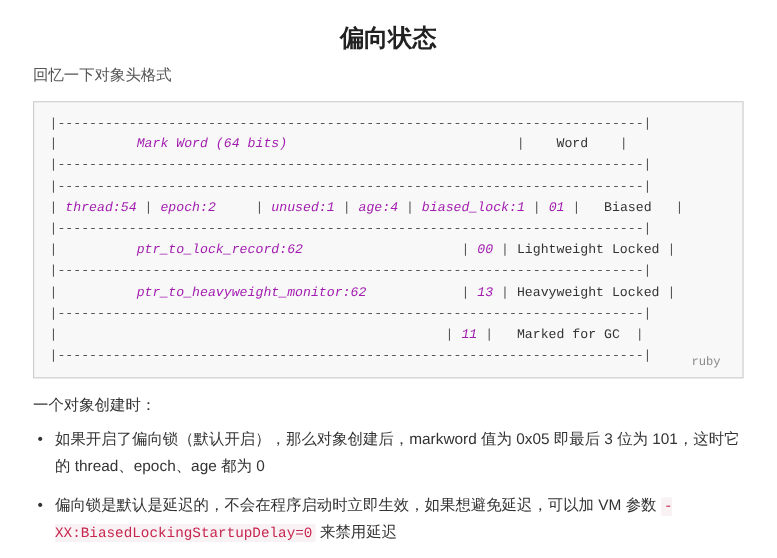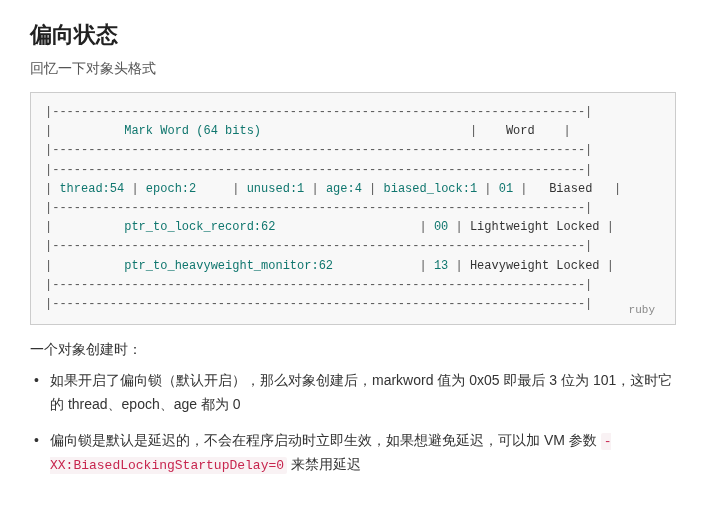--- a/index.html
+++ b/index.html
@@ -9,20 +9,21 @@
       color: #333;
       font-size: 14px;
       padding: 20px 30px;
       width: 706px;
     }
     h1 {
       font-size: 22px;
       font-weight: bold;
       color: #222;
       margin-bottom: 10px;
+      text-align: center;
     }
     .subtitle {
       font-size: 14px;
       color: #555;
       margin-bottom: 14px;
     }
     .code-block {
       border: 1px solid #ccc;
       background: #f8f8f8;
       padding: 10px 14px;
@@ -37,21 +38,21 @@
       position: absolute;
       bottom: 4px;
       right: 20px;
       font-size: 11px;
       color: #888;
     }
     .code-line {
       white-space: pre;
       color: #555;
     }
-    .code-line .cyan { color: #0f766e; }
+    .code-line .cyan { color: #a21caf; font-style: italic; }
     .code-line .state { color: #333; }
     .intro-text {
       font-size: 14px;
       color: #333;
       margin-bottom: 10px;
     }
     ul.bullets {
       list-style: none;
       padding: 0;
     }
@@ -89,20 +90,21 @@
   <div class="code-line">|--------------------------------------------------------------------------|</div>
   <div class="code-line">|          <span class="cyan">Mark Word (64 bits)</span>                             |    <span class="state">Word</span>    |</div>
   <div class="code-line">|--------------------------------------------------------------------------|</div>
   <div class="code-line">|--------------------------------------------------------------------------|</div>
   <div class="code-line">| <span class="cyan">thread:54</span> | <span class="cyan">epoch:2</span>     | <span class="cyan">unused:1</span> | <span class="cyan">age:4</span> | <span class="cyan">biased_lock:1</span> | <span class="cyan">01</span> |   <span class="state">Biased</span>   |</div>
   <div class="code-line">|--------------------------------------------------------------------------|</div>
   <div class="code-line">|          <span class="cyan">ptr_to_lock_record:62</span>                    | <span class="cyan">00</span> | <span class="state">Lightweight Locked</span> |</div>
   <div class="code-line">|--------------------------------------------------------------------------|</div>
   <div class="code-line">|          <span class="cyan">ptr_to_heavyweight_monitor:62</span>            | <span class="cyan">13</span> | <span class="state">Heavyweight Locked</span> |</div>
   <div class="code-line">|--------------------------------------------------------------------------|</div>
+  <div class="code-line">|                                                 | <span class="cyan">11</span> |   <span class="state">Marked for GC</span>  |</div>
   <div class="code-line">|--------------------------------------------------------------------------|</div>
   <span class="lang-label">ruby</span>
 </div>
 
 <p class="intro-text">一个对象创建时：</p>
 
 <ul class="bullets">
   <li>
     <span>如果开启了偏向锁（默认开启），那么对象创建后，markword 值为 0x05 即最后 3 位为 101，这时它的 thread、epoch、age 都为 0</span>
   </li>

